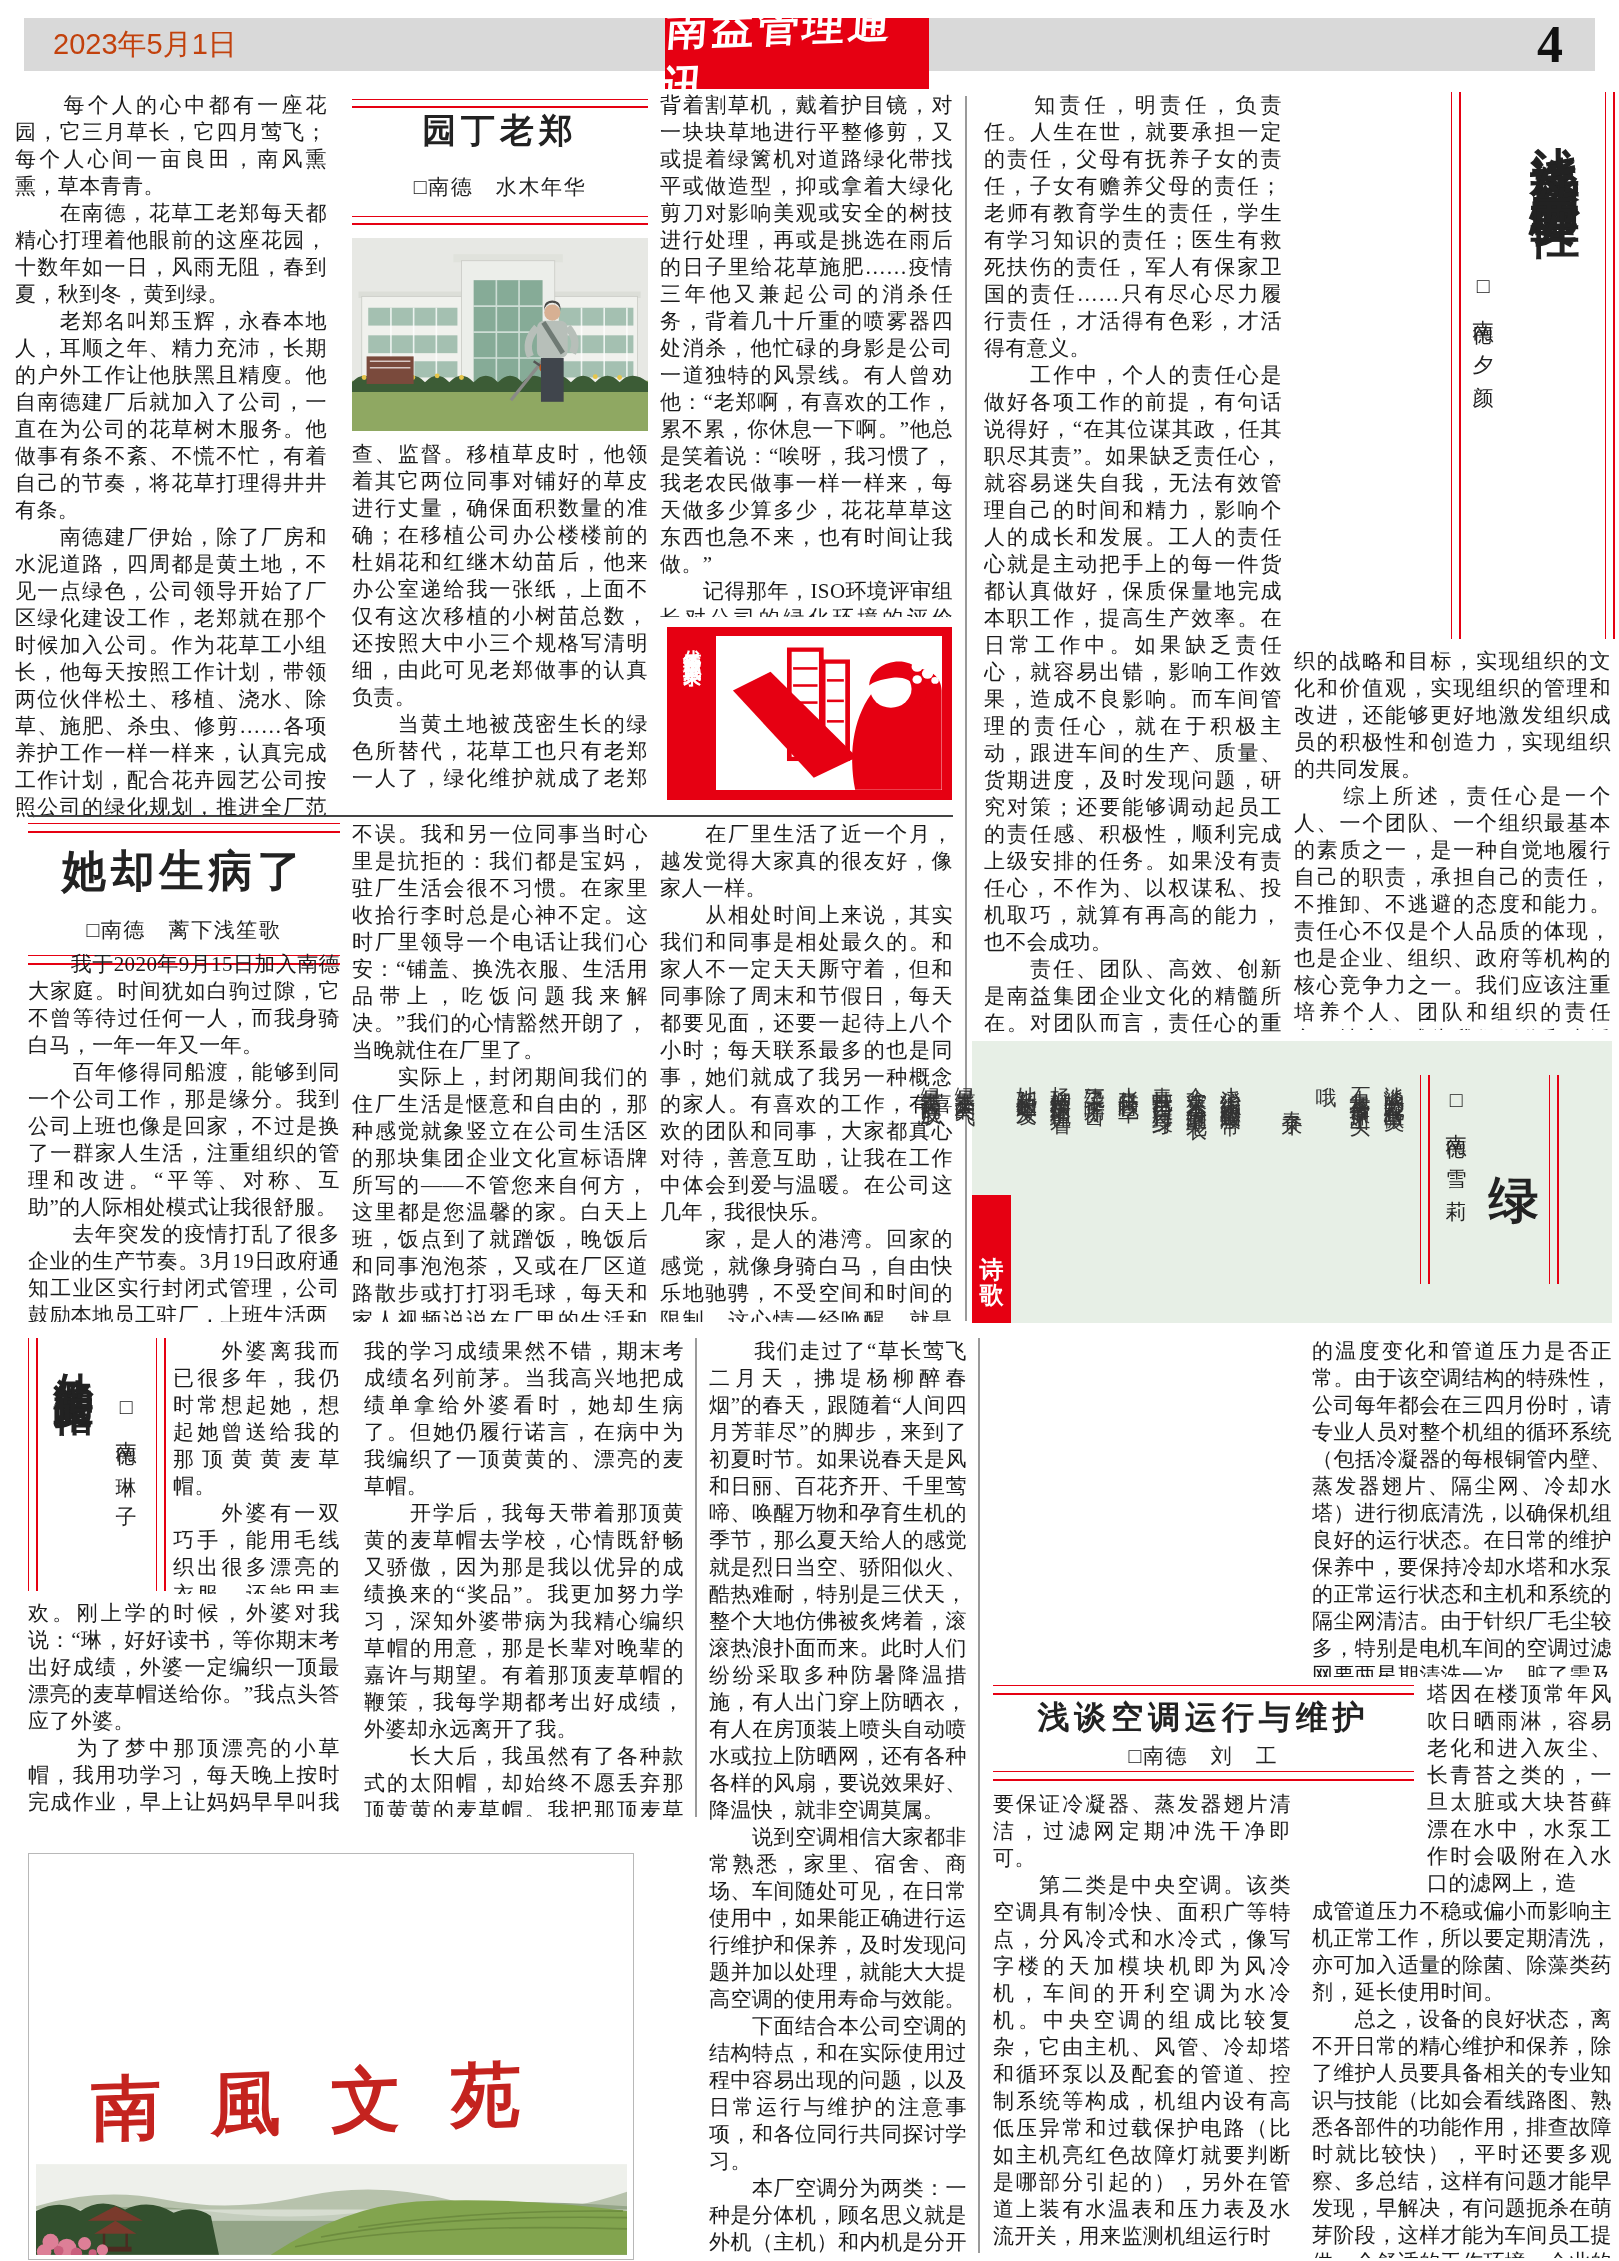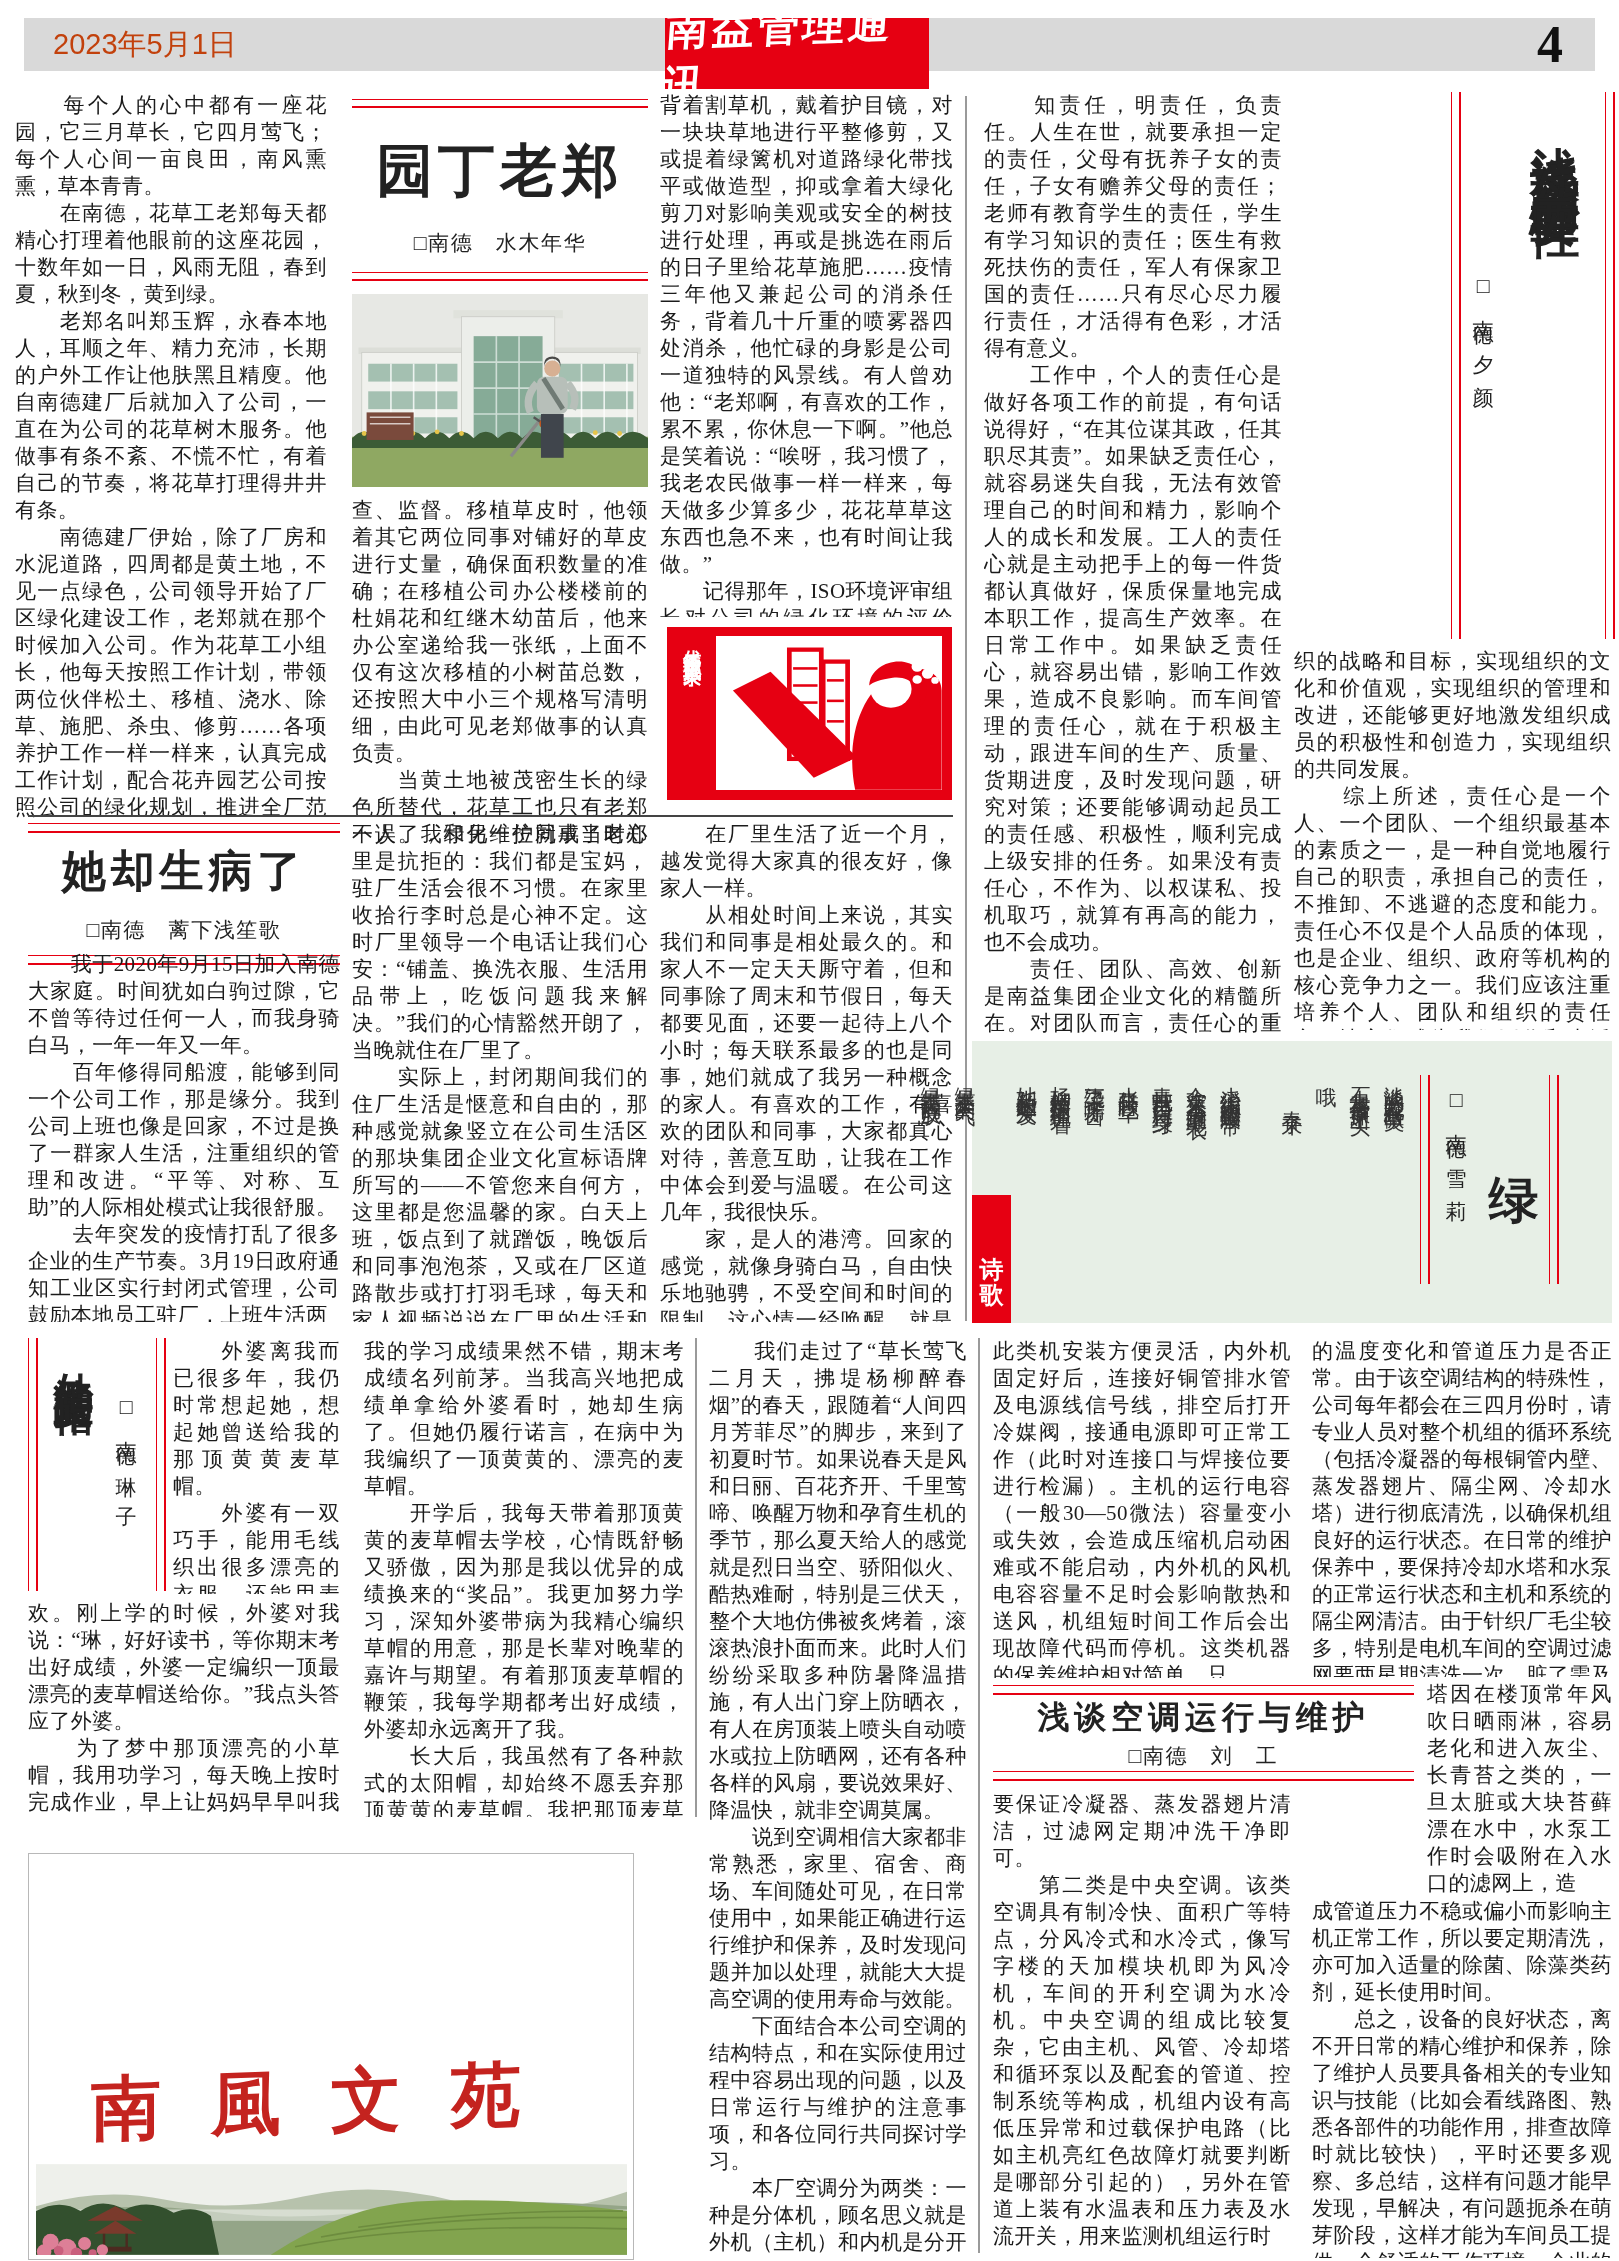--- a/index.html
+++ b/index.html
@@ -53,21 +53,21 @@
     <div class="mast">南益管理通讯</div>
   </div>
 
   <div class="abs txt" style="left:15px;top:92px;width:312px;height:727px;">　　每个人的心中都有一座花园，它三月草长，它四月莺飞；每个人心间一亩良田，南风熏熏，草本青青。
 　　在南德，花草工老郑每天都精心打理着他眼前的这座花园，十数年如一日，风雨无阻，春到夏，秋到冬，黄到绿。
 　　老郑名叫郑玉辉，永春本地人，耳顺之年、精力充沛，长期的户外工作让他肤黑且精廋。他自南德建厂后就加入了公司，一直在为公司的花草树木服务。他做事有条不紊、不慌不忙，有着自己的节奏，将花草打理得井井有条。
 　　南德建厂伊始，除了厂房和水泥道路，四周都是黄土地，不见一点绿色，公司领导开始了厂区绿化建设工作，老郑就在那个时候加入公司。作为花草工小组长，他每天按照工作计划，带领两位伙伴松土、移植、浇水、除草、施肥、杀虫、修剪……各项养护工作一样一样来，认真完成工作计划，配合花卉园艺公司按照公司的绿化规划，推进全厂范围内的绿化工作进度，并每日检</div>
 
   <div class="abs" style="left:352px;top:92px;width:296px;height:727px;">
     <div class="hrule" style="margin-top:6.5px;"></div>
-    <div class="atitle" style="font-size:57px;margin-top:25px;">园丁老郑</div>
+    <div class="atitle" style="font-size:34px;margin-top:0;">园丁老郑</div>
     <div class="byline" style="margin-top:19.4px;">□南德　水木年华</div>
     <div class="hrule" style="margin-top:14.6px;"></div>
     <div style="margin-top:13px;">
       <svg width="296" height="193" viewBox="0 0 365 238">
         <rect width="365" height="238" fill="#e7e8e4"></rect>
         <rect y="176" width="365" height="62" fill="#8fa862"></rect>
         <rect x="8" y="66" width="348" height="8" fill="#dcded8"></rect>
         <rect x="12" y="72" width="340" height="106" fill="#f0f1ed" stroke="#c9cbc5"></rect>
         <rect x="125" y="20" width="135" height="10" fill="#e0e2dc"></rect>
         <rect x="135" y="28" width="115" height="150" fill="#eceeea" stroke="#c9cbc5"></rect>
@@ -274,21 +274,20 @@
 
   </div>
 
   <div class="abs vline" style="left:695px;top:1338px;height:479px;"></div>
   <div class="abs txt" style="left:709px;top:1338px;width:258px;height:915px;">　　我们走过了“草长莺飞二月天，拂堤杨柳醉春烟”的春天，跟随着“人间四月芳菲尽”的脚步，来到了初夏时节。如果说春天是风和日丽、百花齐开、千里莺啼、唤醒万物和孕育生机的季节，那么夏天给人的感觉就是烈日当空、骄阳似火、酷热难耐，特别是三伏天，整个大地仿佛被炙烤着，滚滚热浪扑面而来。此时人们纷纷采取多种防暑降温措施，有人出门穿上防晒衣，有人在房顶装上喷头自动喷水或拉上防晒网，还有各种各样的风扇，要说效果好、降温快，就非空调莫属。
 　　说到空调相信大家都非常熟悉，家里、宿舍、商场、车间随处可见，在日常使用中，如果能正确进行运行维护和保养，及时发现问题并加以处理，就能大大提高空调的使用寿命与效能。
 　　下面结合本公司空调的结构特点，和在实际使用过程中容易出现的问题，以及日常运行与维护的注意事项，和各位同行共同探讨学习。
 　　本厂空调分为两类：一种是分体机，顾名思义就是外机（主机）和内机是分开的，（包含壁挂式、柜式以及天井机）主要分布在各宿舍楼和小型办公室、原电机小车间等位置。</div>
   <div class="abs vline" style="left:978px;top:1338px;height:915px;"></div>
 
-  <div class="abs txt" style="left:993px;top:1338px;width:298px;height:340px;">此类机安装方便灵活，内外机固定好后，连接好铜管排水管及电源线信号线，排空后打开冷媒阀，接通电源即可正常工作（此时对连接口与焊接位要进行检漏）。主机的运行电容（一般30—50微法）容量变小或失效，会造成压缩机启动困难或不能启动，内外机的风机电容容量不足时会影响散热和送风，机组短时间工作后会出现故障代码而停机。这类机器的保养维护相对简单，只</div>
 
   <div class="abs" style="left:993px;top:1685px;width:421px;height:96px;display:flex;flex-direction:column;justify-content:space-between;">
     <div class="hrule"></div>
     <div class="atitle" style="font-size:32px;">浅谈空调运行与维护</div>
     <div class="byline">□南德　刘　工</div>
     <div class="hrule"></div>
   </div>
 
   <div class="abs txt" style="left:993px;top:1791px;width:298px;height:467px;">要保证冷凝器、蒸发器翅片清洁，过滤网定期冲洗干净即可。
 　　第二类是中央空调。该类空调具有制冷快、面积广等特点，分风冷式和水冷式，像写字楼的天加模块机即为风冷机，车间的开利空调为水冷机。中央空调的组成比较复杂，它由主机、风管、冷却塔和循环泵以及配套的管道、控制系统等构成，机组内设有高低压异常和过载保护电路（比如主机亮红色故障灯就要判断是哪部分引起的），另外在管道上装有水温表和压力表及水流开关，用来监测机组运行时</div>

